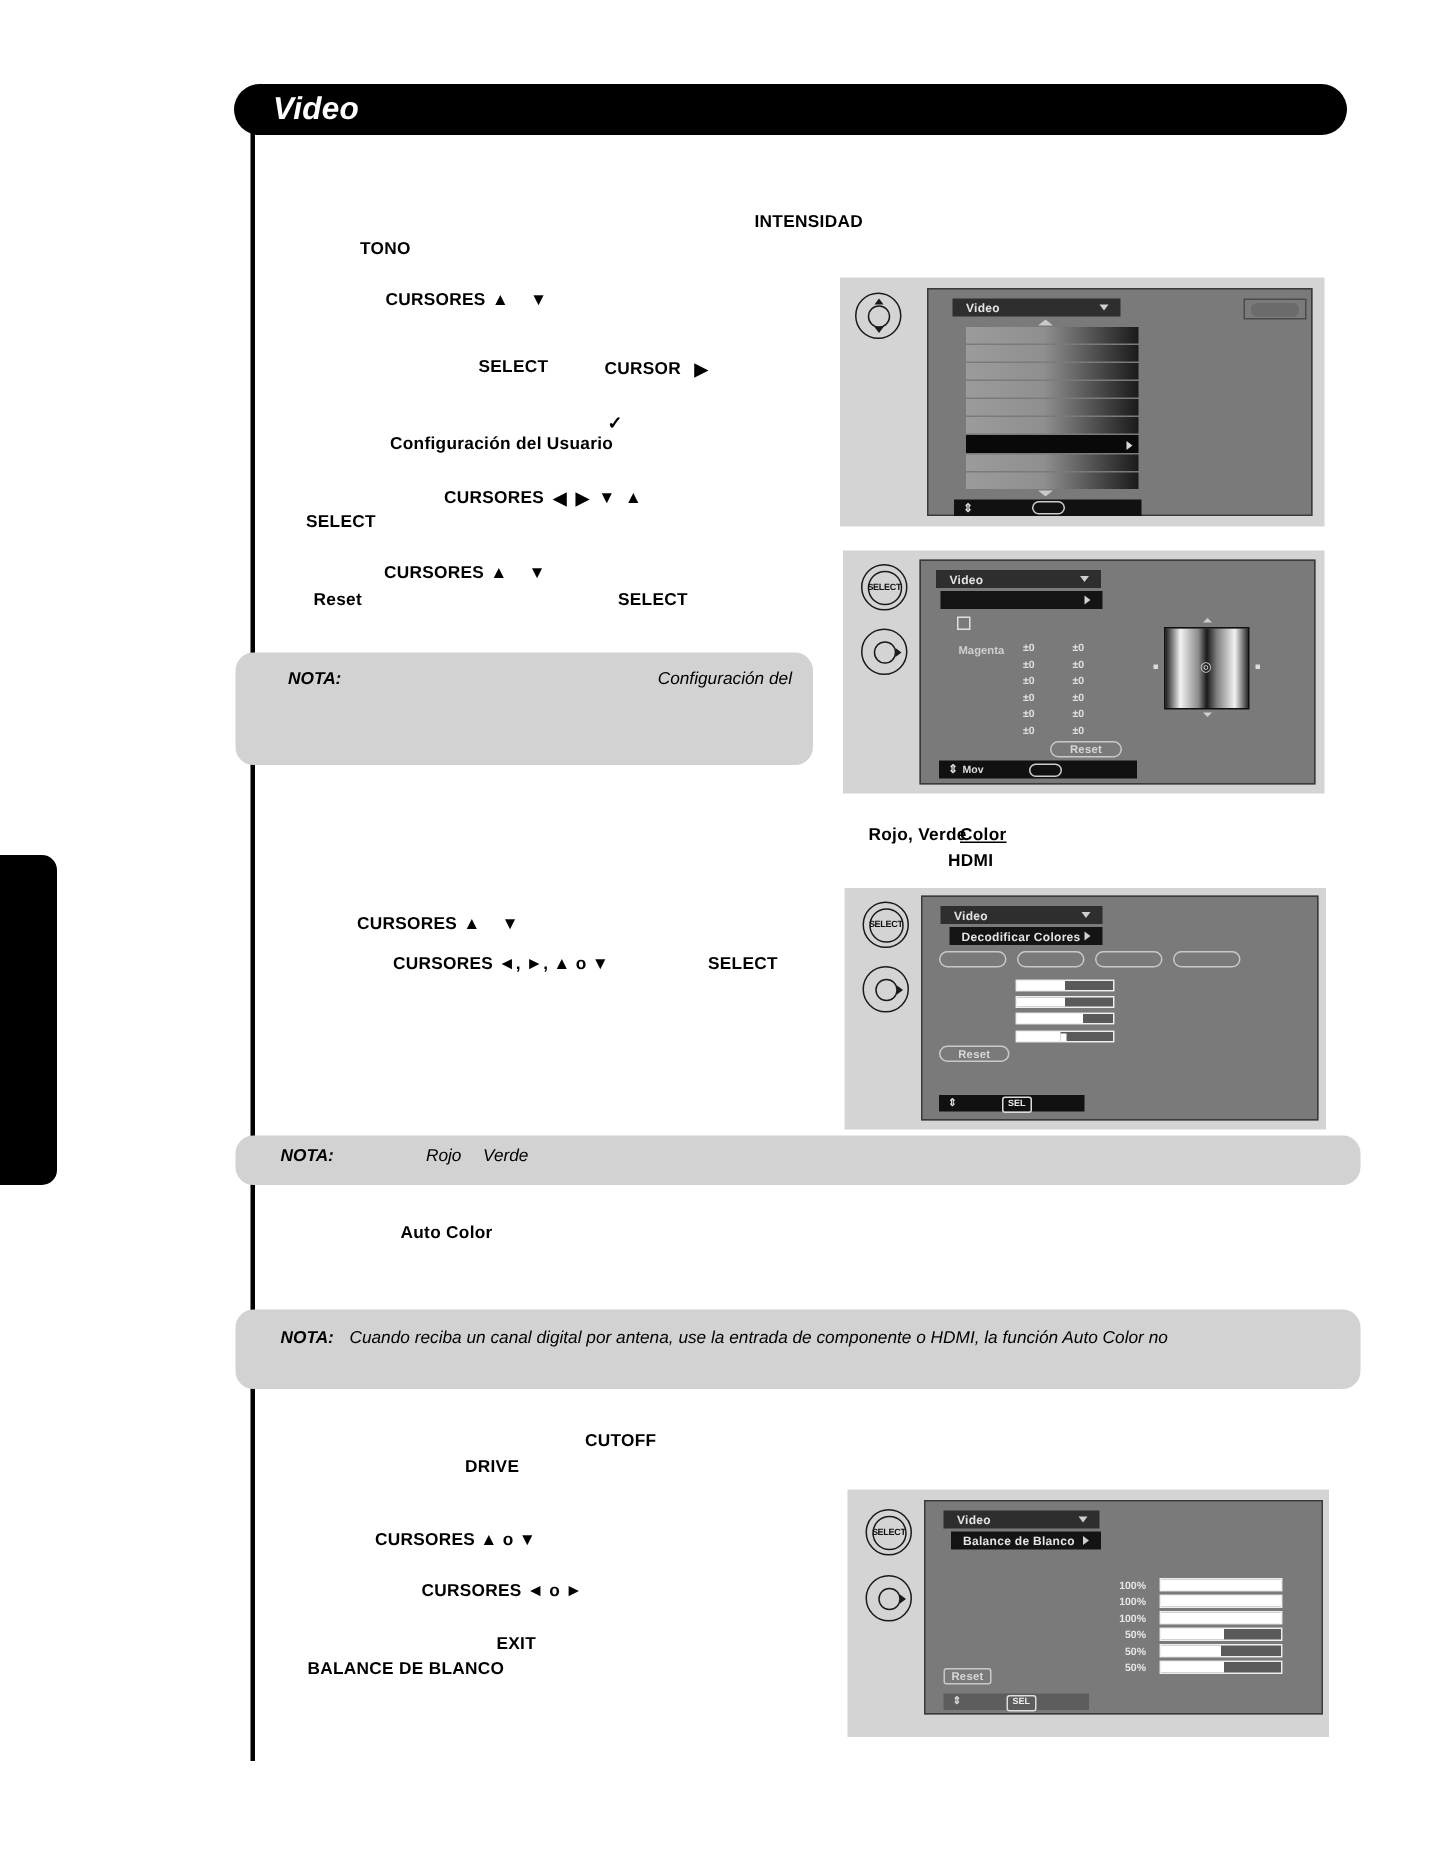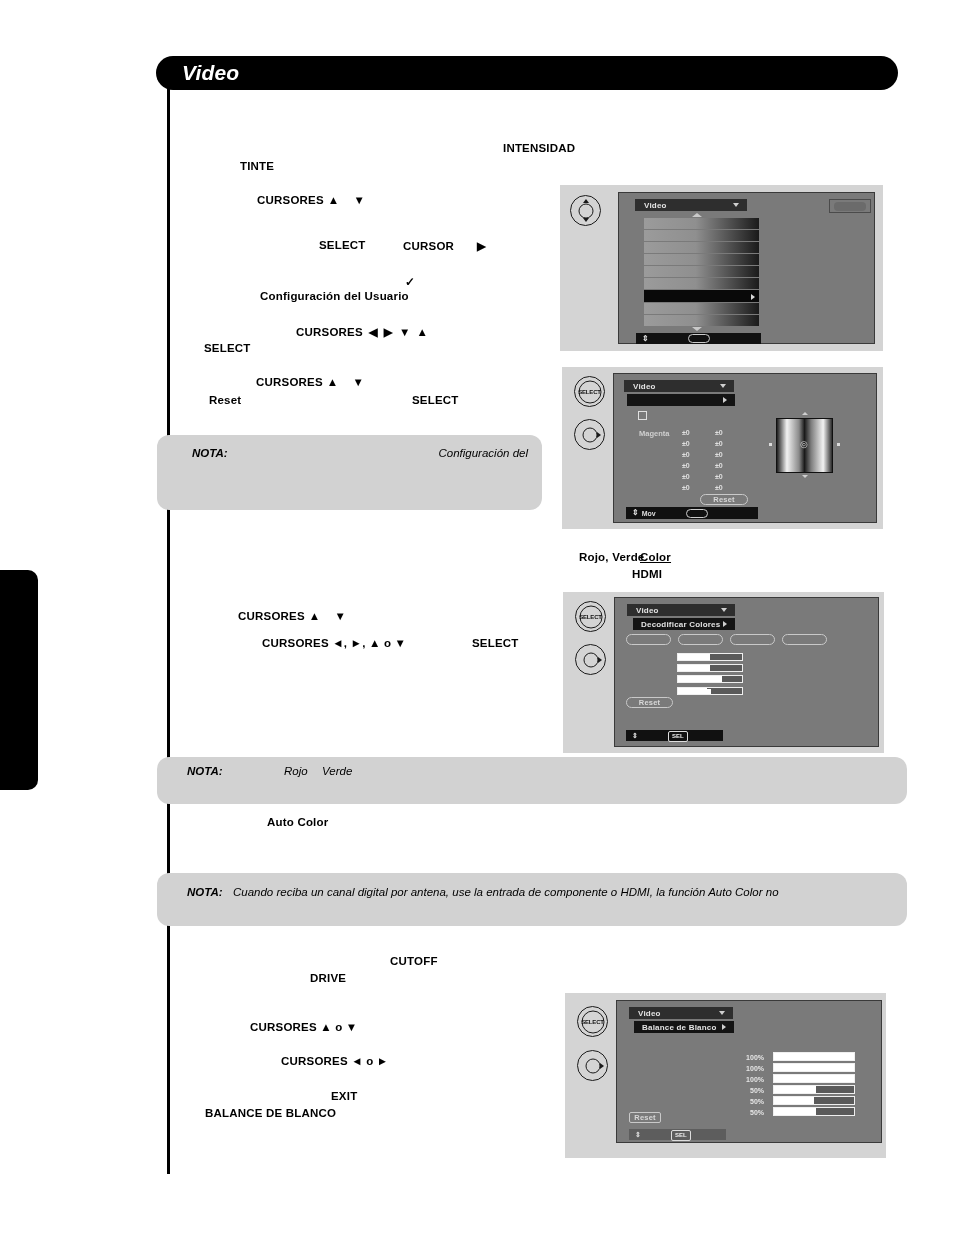--- a/index.html
+++ b/index.html
@@ -116,31 +116,31 @@
 <body>
 
 <div class="abs" id="side-tab"></div>
 
 <div class="abs" id="header-bar">
   <span class="title">Video</span>
 </div>
 <div class="abs" id="left-rule"></div>
 
 <div class="abs kw" style="left:503px;top:142px;">INTENSIDAD</div>
-<div class="abs kw" style="left:240px;top:160px;">TINTE</div>
+<div class="abs kw" style="left:240px;top:160px;">TONO</div>
 
 <div class="abs" style="left:257px;top:194px;display:flex;align-items:center;gap:4px;">
   <span class="kw">CURSORES</span>
   <span class="kw">▲</span>
   <span style="width:6px"></span>
   <span class="kw">▼</span>
 </div>
 
 <div class="abs kw" style="left:319px;top:239px;">SELECT</div>
-<div class="abs" style="left:403px;top:239px;display:flex;align-items:center;gap:23px;">
+<div class="abs" style="left:403px;top:239px;display:flex;align-items:center;gap:9px;">
   <span class="kw">CURSOR</span>
   <span class="kw">▶</span>
 </div>
 
 <div class="abs kw" style="left:405px;top:275px;font-size:12px;">✓</div>
 <div class="abs kw" style="left:260px;top:290px;">Configuración del Usuario</div>
 
 <div class="abs" style="left:296px;top:325px;display:flex;align-items:center;gap:6px;">
   <span class="kw">CURSORES</span>
   <span class="kw">◀</span>
@@ -325,21 +325,21 @@
 
     <div class="resetbtn" style="left:11px;top:99px;width:47px;height:11px;">Reset</div>
 
     <div class="osd-bottom" style="left:11px;top:132px;width:97px;height:11px;">
       <span style="font-size:7px;line-height:7px;">⇕</span>
       <span class="selpill" style="position:absolute;left:42px;top:1px;">SEL</span>
     </div>
   </div>
 </div>
 
-<div class="abs note" style="left:157px;top:757px;width:750px;height:47px;padding:8px 0 0 30px;">
+<div class="abs note" style="left:157px;top:757px;width:750px;height:33px;padding:8px 0 0 30px;">
   <span class="lbl">NOTA:</span>
   <span style="display:inline-block;width:55px;"></span>
   <span>Rojo</span>
   <span style="display:inline-block;width:8px;"></span>
   <span>Verde</span>
 </div>
 
 <div class="abs kw" style="left:267px;top:816px;">Auto Color</div>
 
 <div class="abs note" style="left:157px;top:873px;width:750px;height:53px;padding:13px 0 0 30px;">

